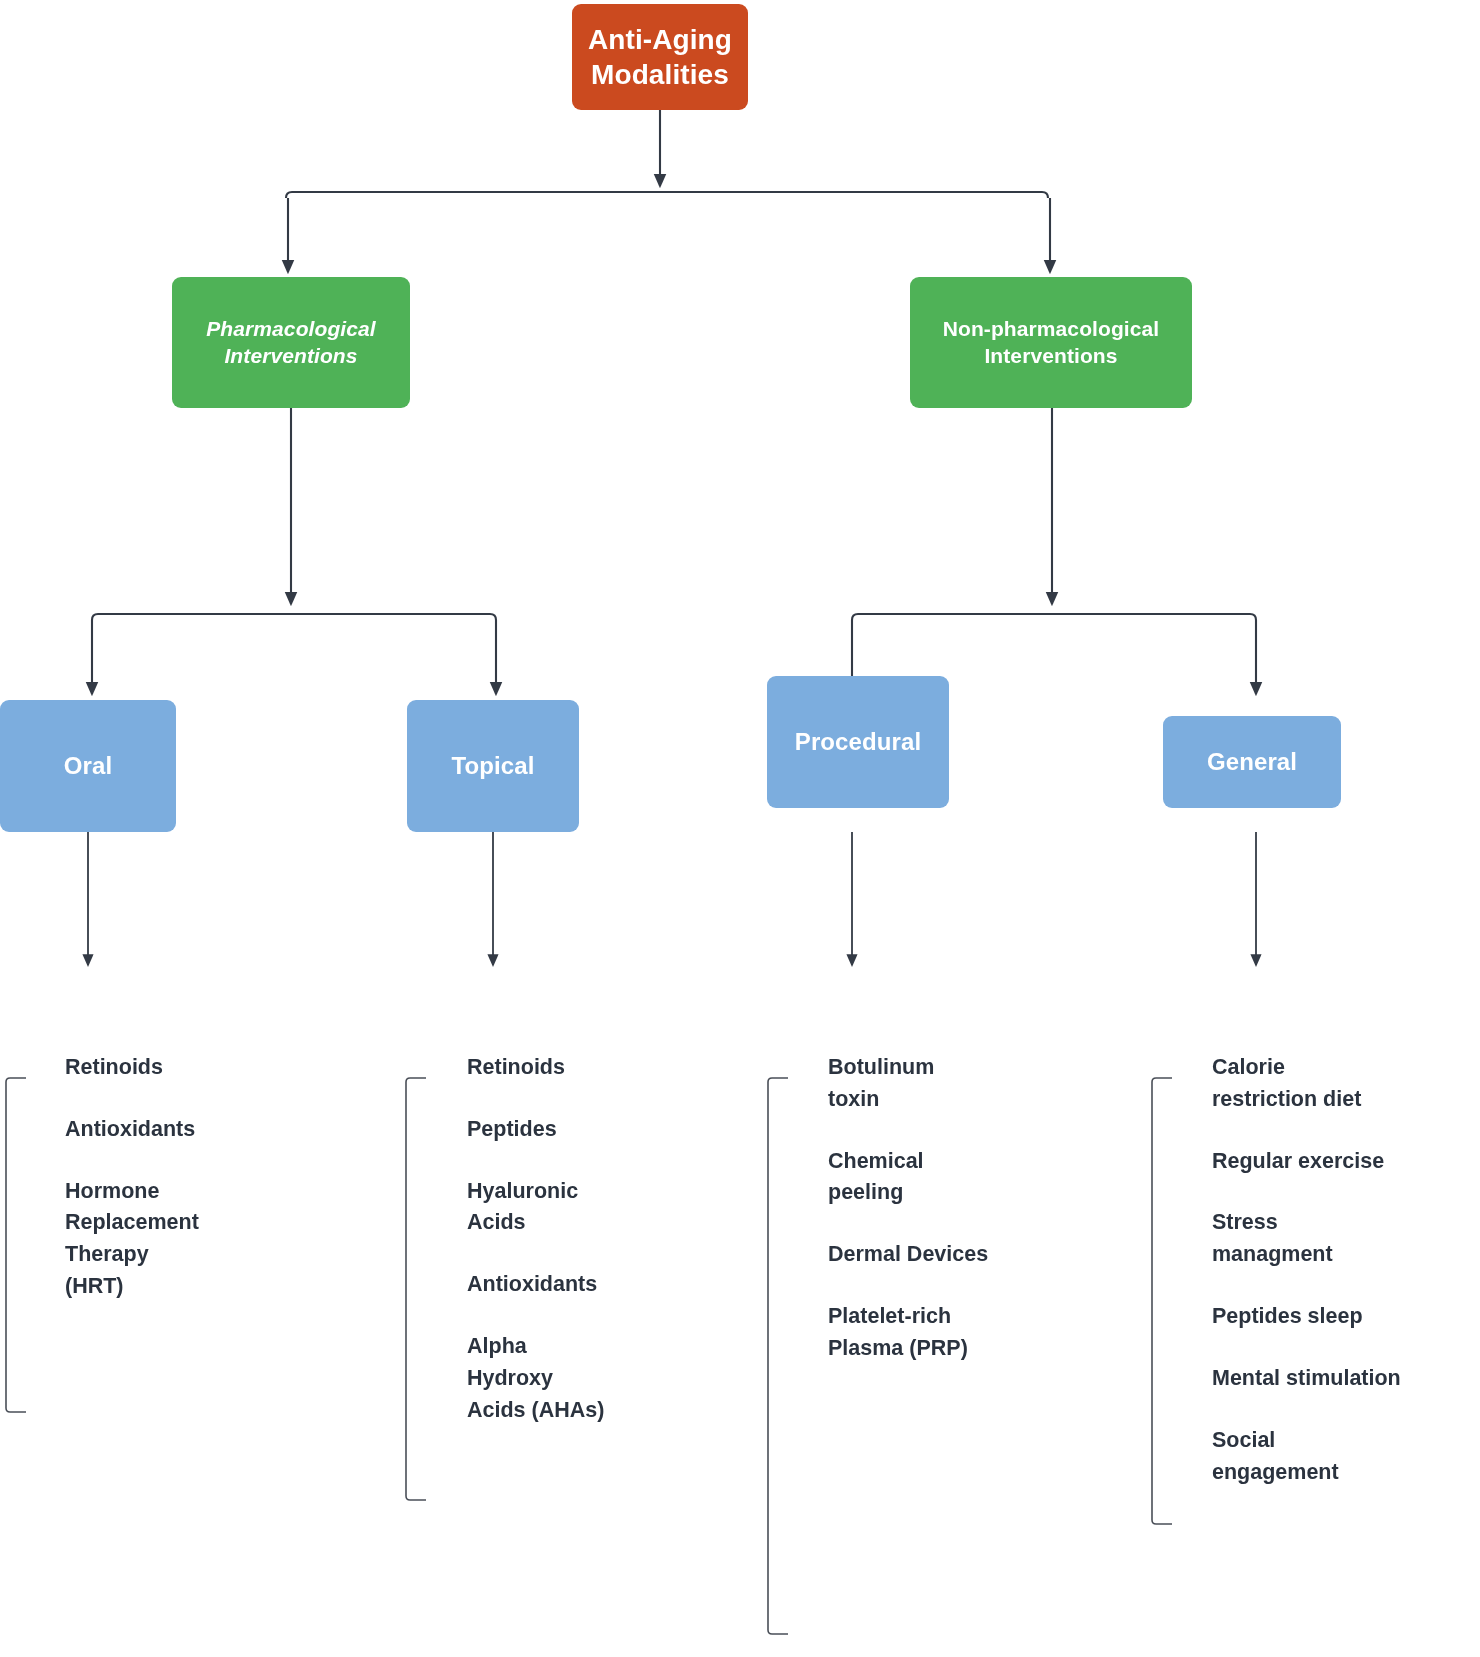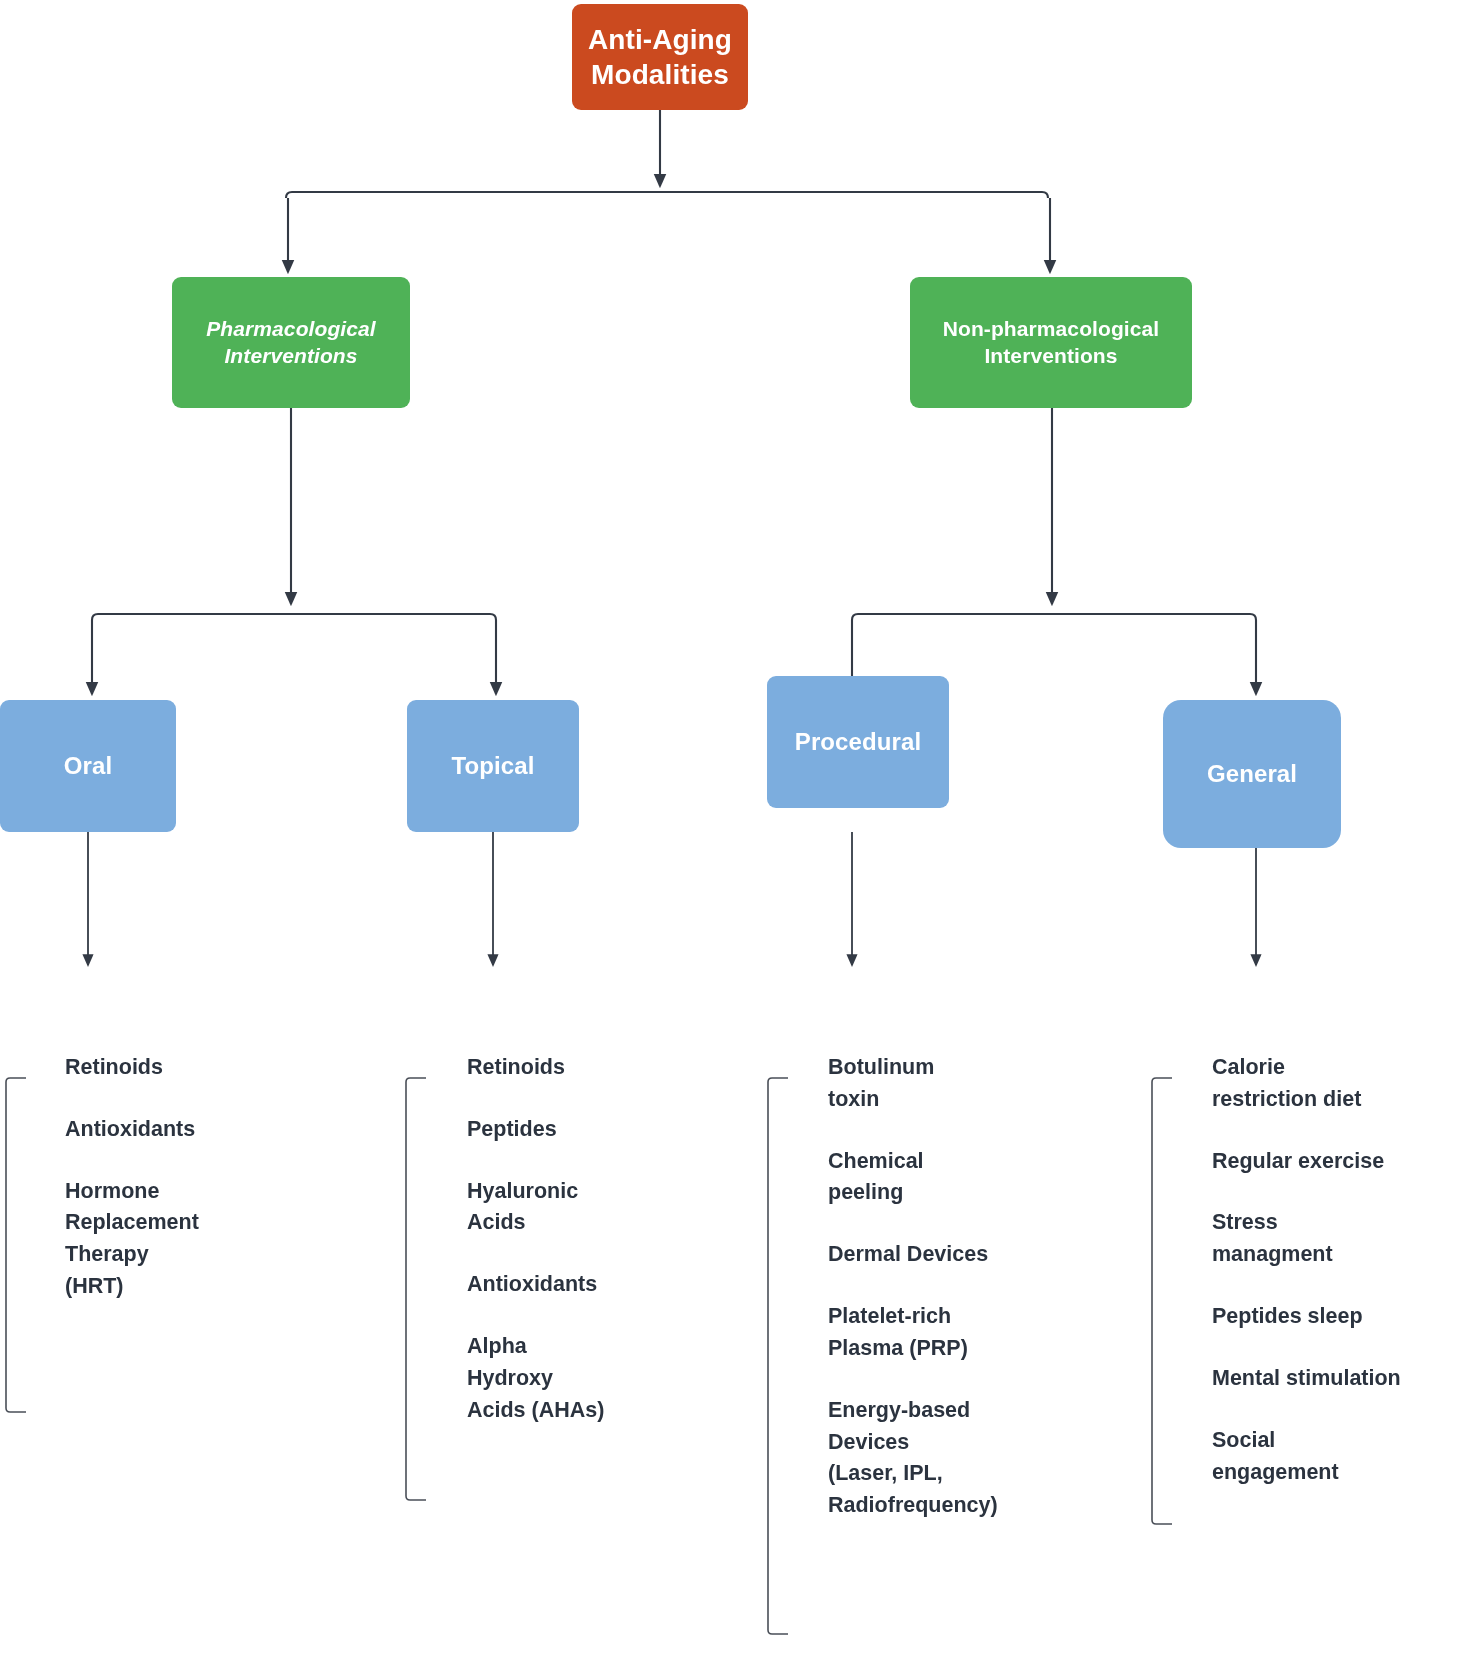--- a/index.html
+++ b/index.html
@@ -130,21 +130,21 @@
 
   <div class="node mid" style="left:910px; top:277px; width:282px; height:131px;">Non-pharmacological
 Interventions</div>
 
   <div class="node leafbox" style="left:0px; top:700px; width:176px; height:132px;">Oral</div>
 
   <div class="node leafbox" style="left:407px; top:700px; width:172px; height:132px;">Topical</div>
 
   <div class="node leafbox" style="left:767px; top:676px; width:182px; height:132px;">Procedural</div>
 
-  <div class="node leafbox" style="left:1163px; top:700px; width:178px; height:148px;border-radius:18px;">General</div>
+  <div class="node leafbox" style="left:1163px; top:716px; width:178px; height:92px;">General</div>
 
   <div class="leaflist" style="left:25px; top:1052px; width:330px;">
     <div class="item">Retinoids</div>
     <div class="item">Antioxidants</div>
     <div class="item">Hormone
 Replacement
 Therapy
 (HRT)</div>
   </div>
 
@@ -160,24 +160,20 @@
   </div>
 
   <div class="leaflist" style="left:788px; top:1052px; width:340px;">
     <div class="item">Botulinum
 toxin</div>
     <div class="item">Chemical
 peeling</div>
     <div class="item">Dermal Devices</div>
     <div class="item">Platelet-rich
 Plasma (PRP)</div>
-    <div class="item">Energy-based
-Devices
-(Laser, IPL,
-Radiofrequency)</div>
   </div>
 
   <div class="leaflist" style="left:1172px; top:1052px; width:300px;">
     <div class="item">Calorie
 restriction diet</div>
     <div class="item">Regular exercise</div>
     <div class="item">Stress
 managment</div>
     <div class="item">Peptides sleep</div>
     <div class="item">Mental stimulation</div>

